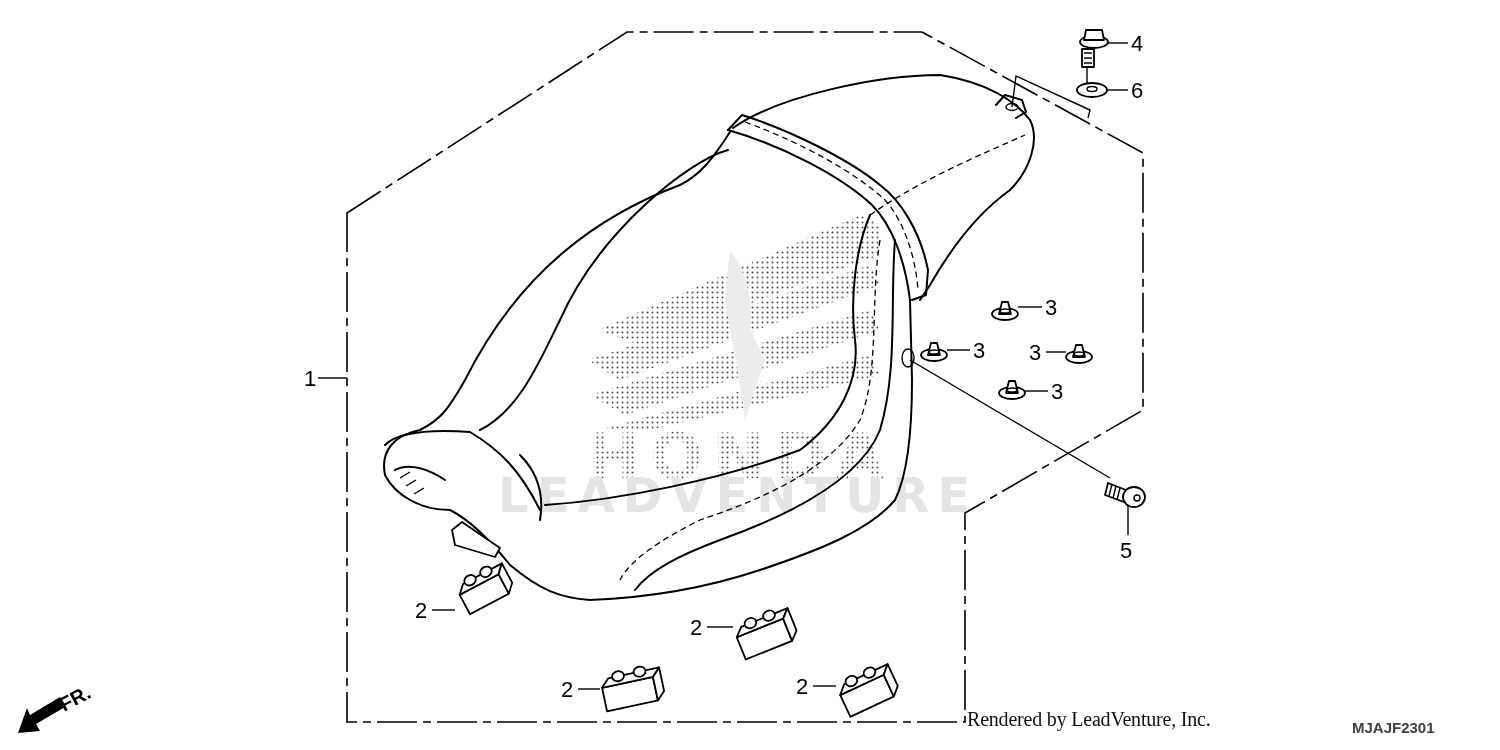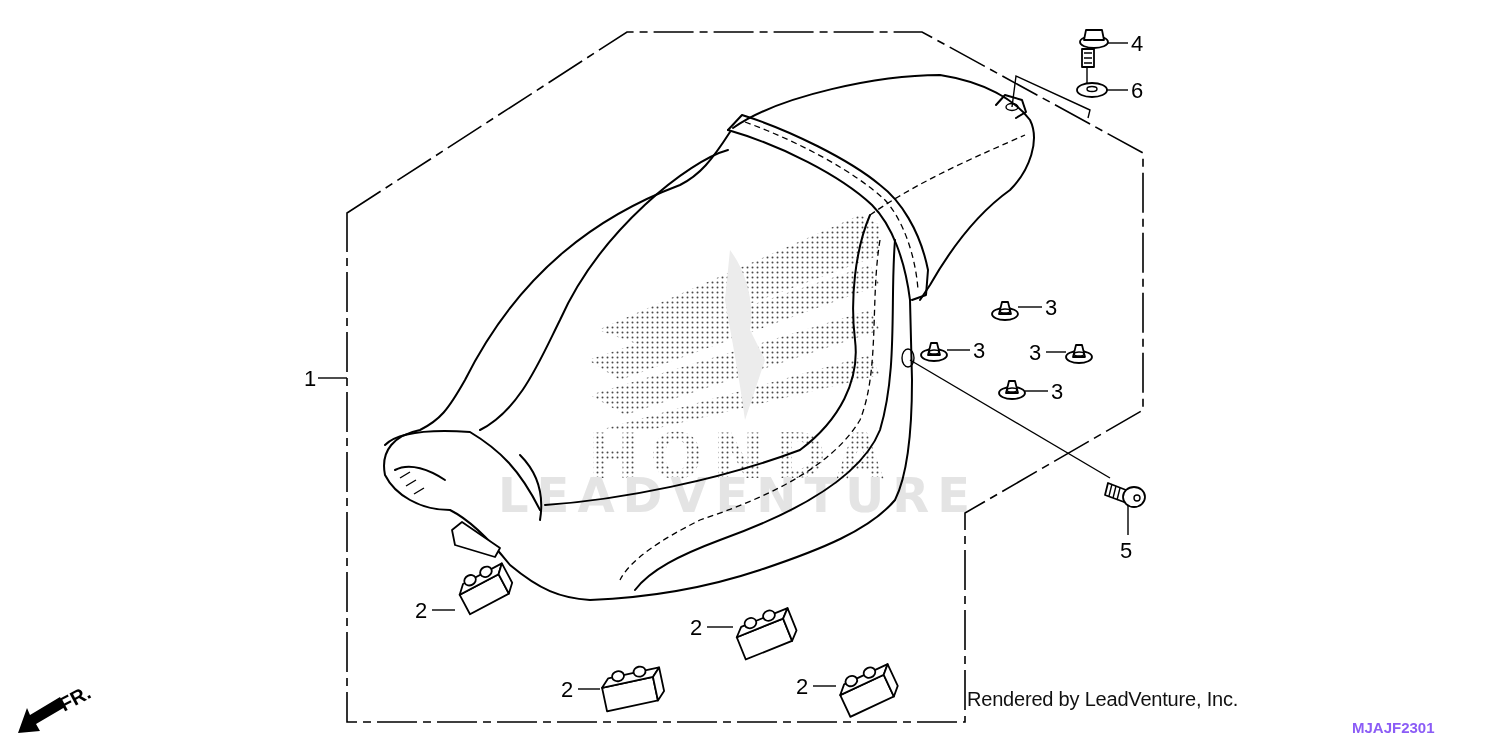--- a/index.html
+++ b/index.html
@@ -6,22 +6,22 @@
     body { width: 1500px; height: 750px; overflow: hidden; position: relative; font-family: "Liberation Sans", sans-serif; }
     #diagram { position: absolute; left: 0; top: 0; width: 1500px; height: 750px; }
     .ln { fill: none; stroke: #000; stroke-width: 2; stroke-linejoin: round; stroke-linecap: round; }
     .thin { fill: none; stroke: #000; stroke-width: 1.4; }
     .dash { fill: none; stroke: #000; stroke-width: 1.6; stroke-dasharray: 40 6 8 6; }
     .stitch { fill: none; stroke: #000; stroke-width: 1.3; stroke-dasharray: 6 4; }
     .part { fill: #fff; stroke: #000; stroke-width: 1.8; stroke-linejoin: round; }
     .callout { font-family: "Liberation Sans", sans-serif; font-size: 22px; fill: #000; }
     .wm-letters { font-family: "DejaVu Sans", sans-serif; font-weight: bold; font-size: 62px; letter-spacing: 10px; fill: url(#dots); }
     .wm-text { font-family: "DejaVu Sans", sans-serif; font-weight: bold; font-size: 48px; letter-spacing: 8px; fill: #e4e4e4; }
-    .credit { position: absolute; left: 967px; top: 688px; font-family: Liberation Sans, sans-serif; font-size: 20px; color: #111; letter-spacing: -0.2px; }
-    .code { position: absolute; left: 1352px; top: 719px; font-family: "Liberation Sans", sans-serif; font-weight: bold; font-size: 15px; color: #8b5cf6; }
+    .credit { position: absolute; left: 967px; top: 708px; font-family: Liberation Serif, serif; font-size: 20px; color: #111; letter-spacing: -0.2px; }
+    .code { position: absolute; left: 1352px; top: 719px; font-family: "Liberation Sans", sans-serif; font-weight: bold; font-size: 15px; color: #404040; }
     .fr-label { font-family: "Liberation Sans", sans-serif; font-weight: bold; font-size: 20px; fill: #000; }
   </style>
 </head>
 <body>
 
 <svg id="diagram" viewBox="0 0 1500 750" xmlns="http://www.w3.org/2000/svg">
   <defs>
     <pattern id="dots" width="5" height="5" patternUnits="userSpaceOnUse">
       <rect width="5" height="5" fill="#fff"></rect>
       <circle cx="2.5" cy="2.5" r="1" fill="#4a4a4a"></circle>

